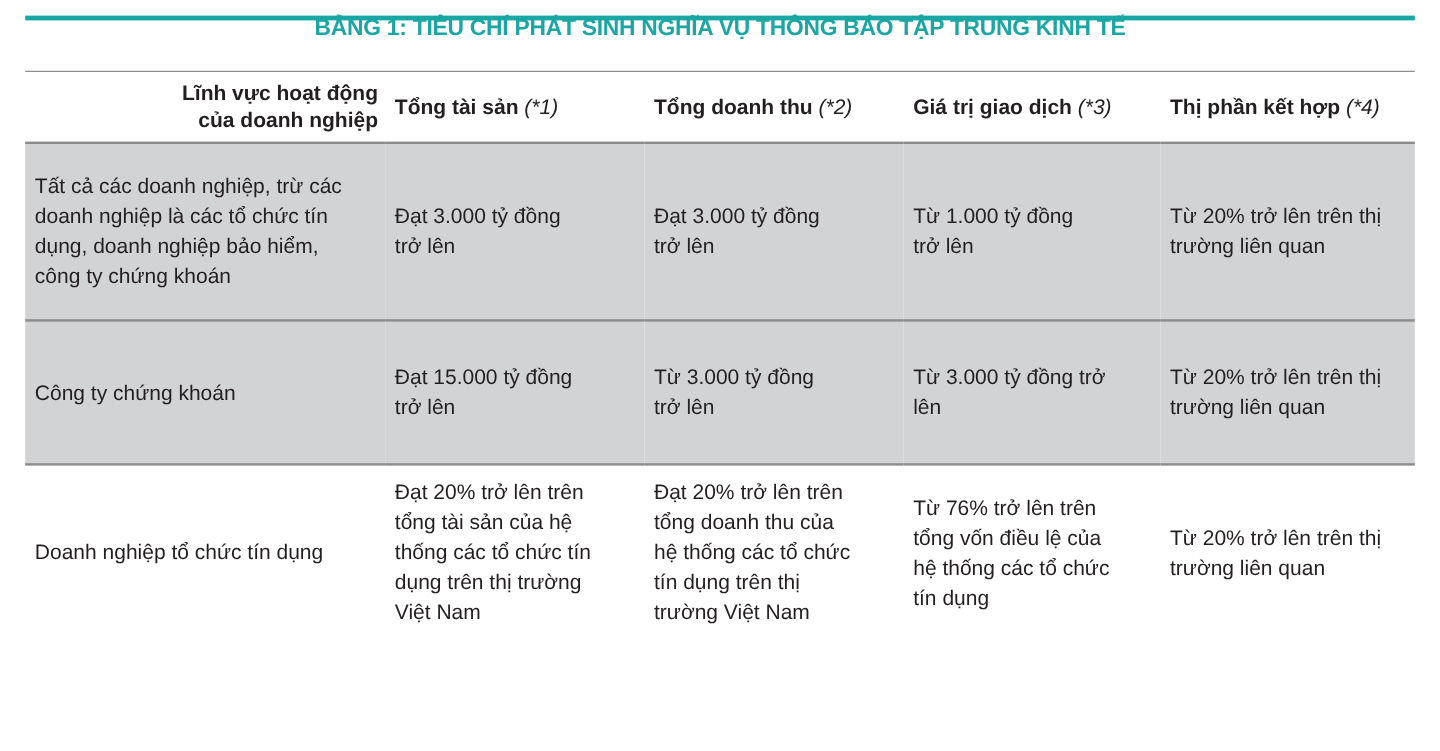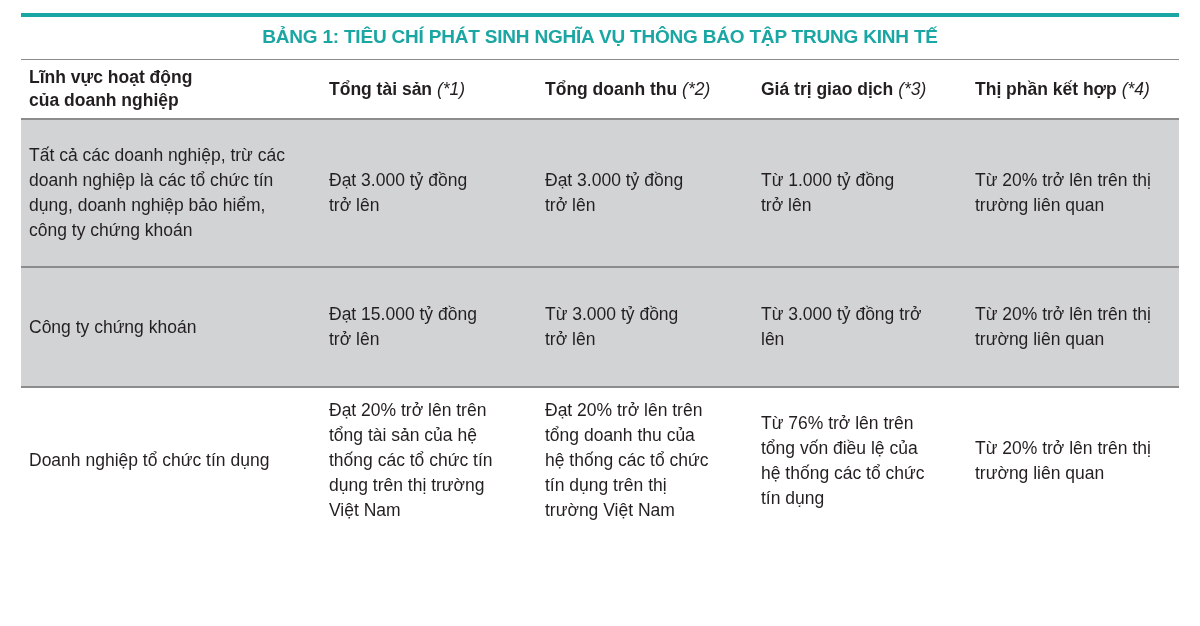--- a/index.html
+++ b/index.html
@@ -25,21 +25,21 @@
       position: absolute;
       left: 0;
       top: 13px;
       width: 1158px;
       height: 4px;
       background: #1aa6a3;
     }
     .title {
       position: absolute;
       left: 0;
-      top: 22px;
+      top: 9px;
       width: 1158px;
       text-align: center;
       font-weight: bold;
       font-size: 19px;
       line-height: 30px;
       color: #1aa6a3;
       letter-spacing: -0.2px;
     }
     .title-rule {
       position: absolute;
@@ -69,21 +69,21 @@
       height: 59px;
     }
     table.data-table thead th {
       font-weight: bold;
       font-size: 17.5px;
       line-height: 23px;
       border-bottom: 2px solid #8c8c8c;
       white-space: nowrap;
     }
     table.data-table thead th.col-0 {
-      text-align: left;
+      text-align: right;
       white-space: normal;
     }
     table.data-table thead th .note {
       font-weight: normal;
       font-style: italic;
     }
     table.data-table tbody tr {
       border-bottom: 2px solid #8c8c8c;
     }
     table.data-table tbody tr.shaded {

